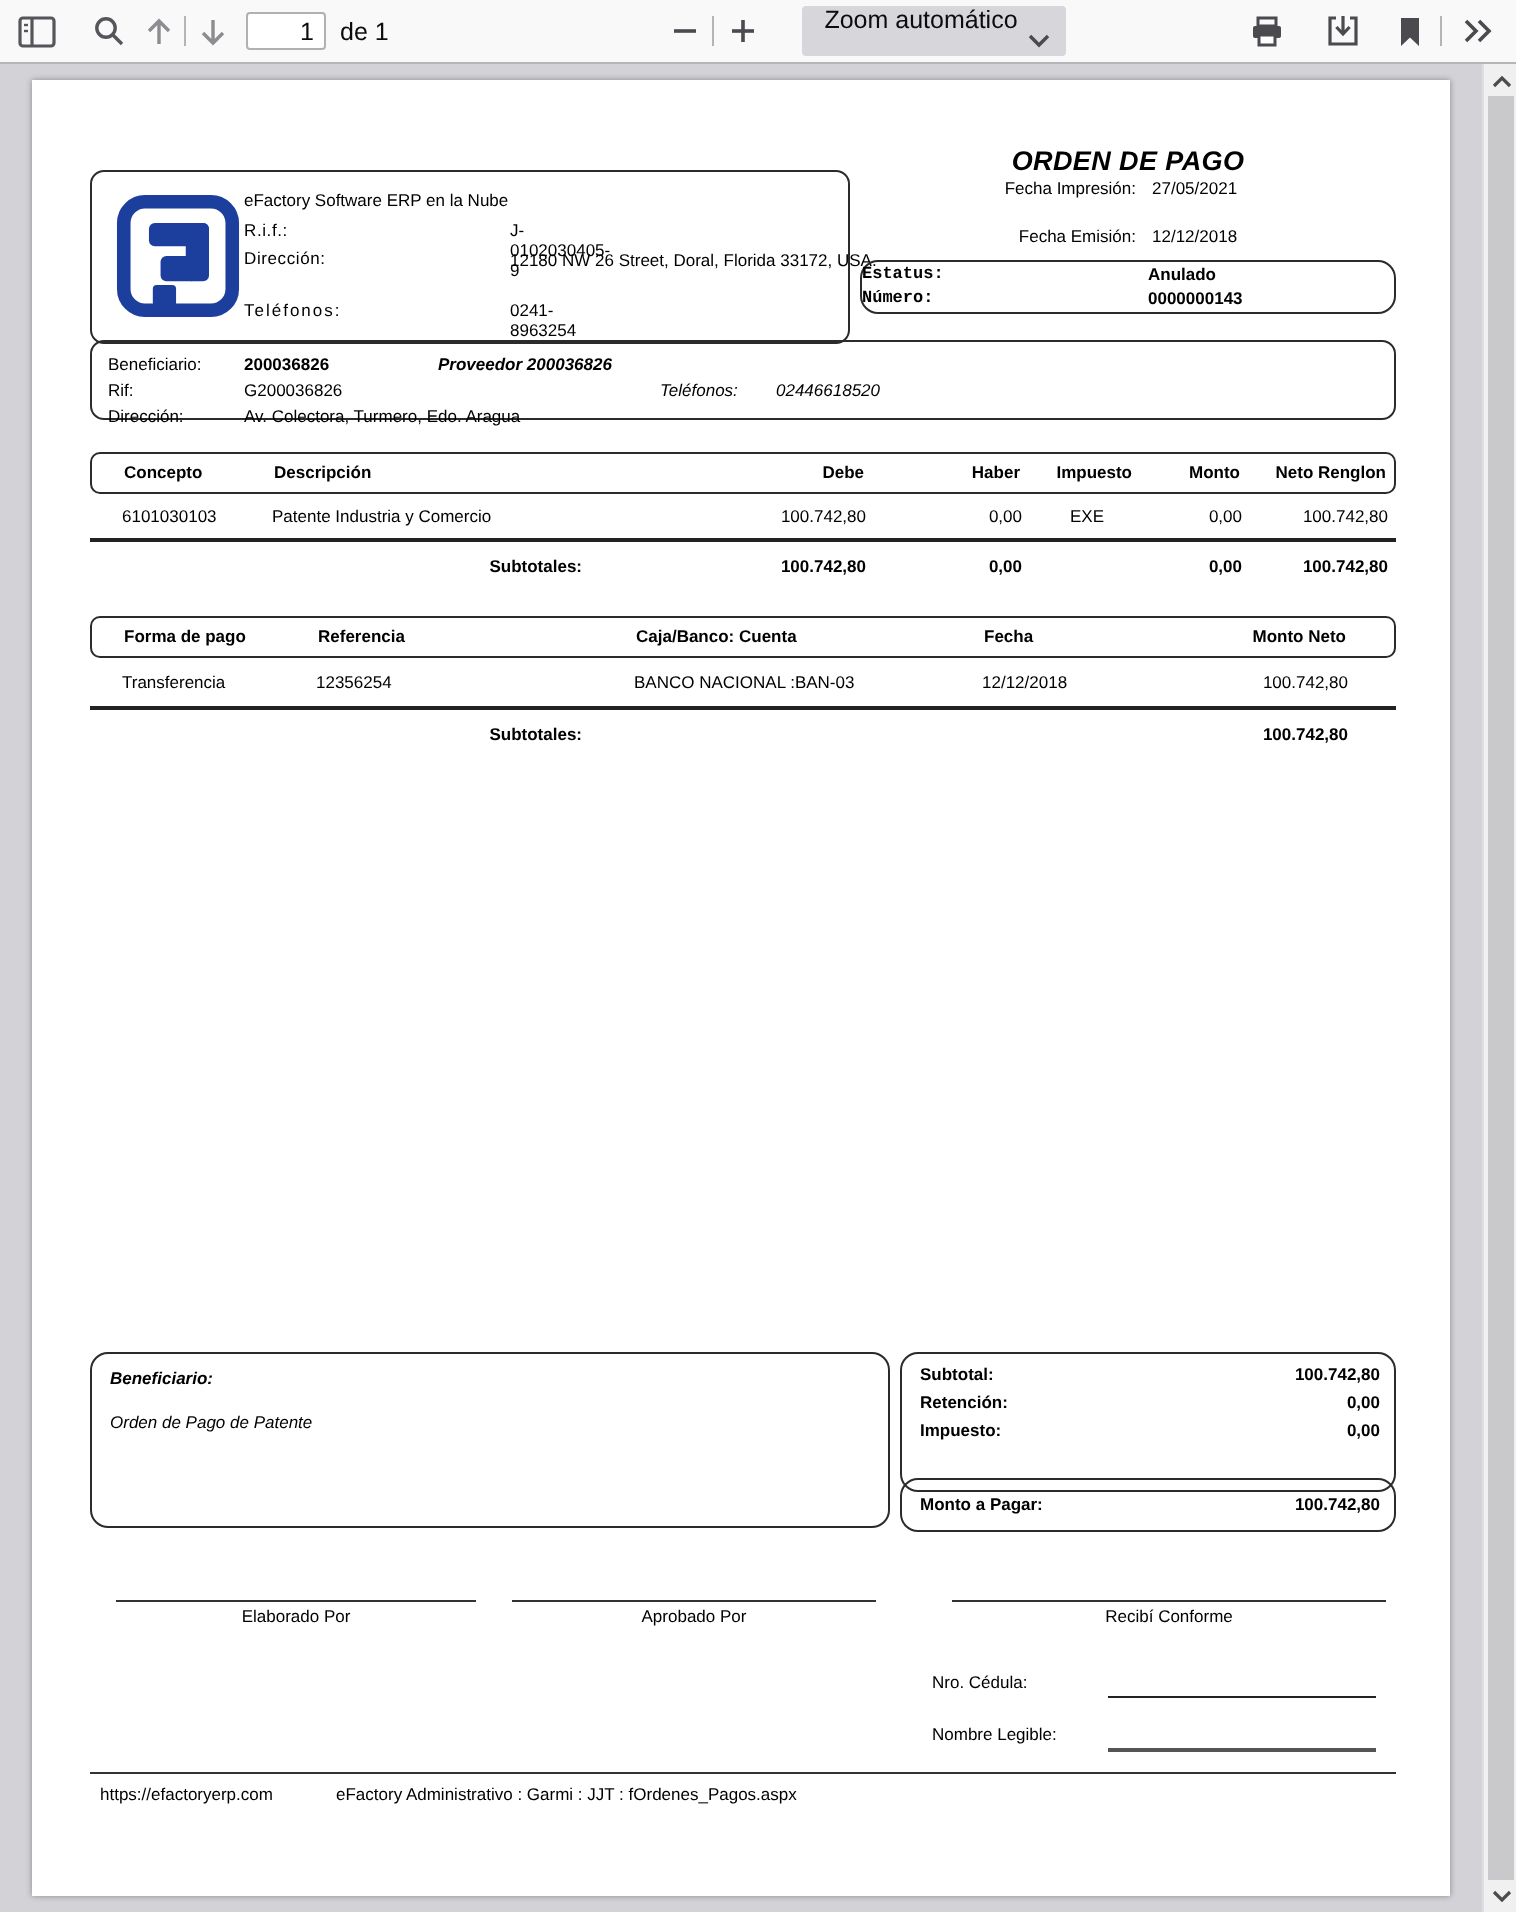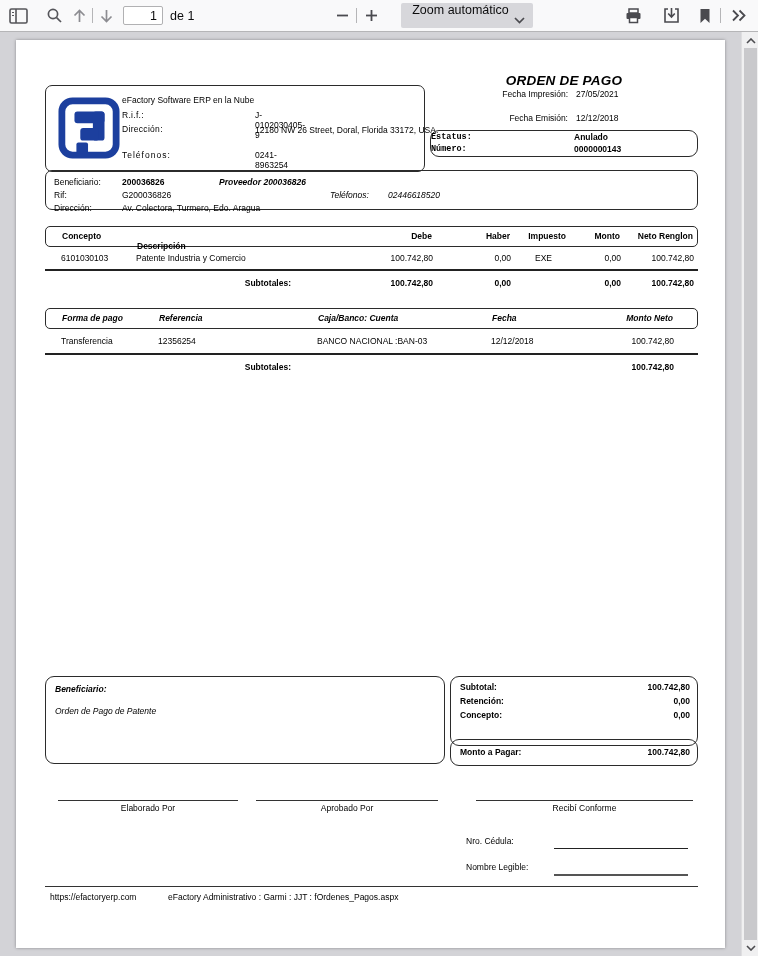--- a/index.html
+++ b/index.html
@@ -237,21 +237,21 @@
       </div>
       <div class="bn-row" style="top:32px">
         <span>Dirección:</span>
         <span class="bn-val">Av. Colectora, Turmero, Edo. Aragua</span>
       </div>
     </div>
 
     <div class="box thead-box">
       <div style="position:relative; height:100%; font-weight:bold;">
         <span class="cell ct1" style="top:4px">Concepto</span>
-        <span class="cell ct2" style="top:14px">Descripción</span>
+        <span class="cell ct2" style="top:4px">Descripción</span>
         <span class="cell ct3 r" style="top:4px">Debe</span>
         <span class="cell ct4 r" style="top:4px">Haber</span>
         <span class="cell ct5h r" style="top:4px">Impuesto</span>
         <span class="cell ct6 r" style="top:4px">Monto</span>
         <span class="cell ct7 r" style="top:4px">Neto Renglon</span>
       </div>
     </div>
     <div class="trow" style="top:213px">
       <span class="cell ct1">6101030103</span>
       <span class="cell ct2">Patente Industria y Comercio</span>
@@ -264,21 +264,21 @@
     <div class="hline" style="top:229px"></div>
     <div class="trow b" style="top:238px">
       <span class="cell subl">Subtotales:</span>
       <span class="cell ct3 r">100.742,80</span>
       <span class="cell ct4 r">0,00</span>
       <span class="cell ct6 r">0,00</span>
       <span class="cell ct7 r">100.742,80</span>
     </div>
 
     <div class="box thead-box2">
-      <div style="position:relative; height:100%; font-weight:bold;font-style:italic;">
+      <div style="position:relative; height:100%; font-weight:bold;">
         <span class="cell pt1" style="top:4px">Forma de pago</span>
         <span class="cell pt2" style="top:4px">Referencia</span>
         <span class="cell pt3" style="top:4px">Caja/Banco: Cuenta</span>
         <span class="cell pt4" style="top:4px">Fecha</span>
         <span class="cell pt5 r" style="top:4px">Monto Neto</span>
       </div>
     </div>
     <div class="trow" style="top:296px">
       <span class="cell pt1">Transferencia</span>
       <span class="cell pt2">12356254</span>
@@ -300,21 +300,21 @@
     <div class="box totals-box">
       <div class="tot-row" style="top:5px">
         <span class="b">Subtotal:</span>
         <span class="tot-val">100.742,80</span>
       </div>
       <div class="tot-row" style="top:19px">
         <span class="b">Retención:</span>
         <span class="tot-val">0,00</span>
       </div>
       <div class="tot-row" style="top:33px">
-        <span class="b">Concepto:</span>
+        <span class="b">Impuesto:</span>
         <span class="tot-val">0,00</span>
       </div>
     </div>
     <div class="box amount-box">
       <div class="tot-row" style="top:7px">
         <span class="b">Monto a Pagar:</span>
         <span class="tot-val">100.742,80</span>
       </div>
     </div>
 

